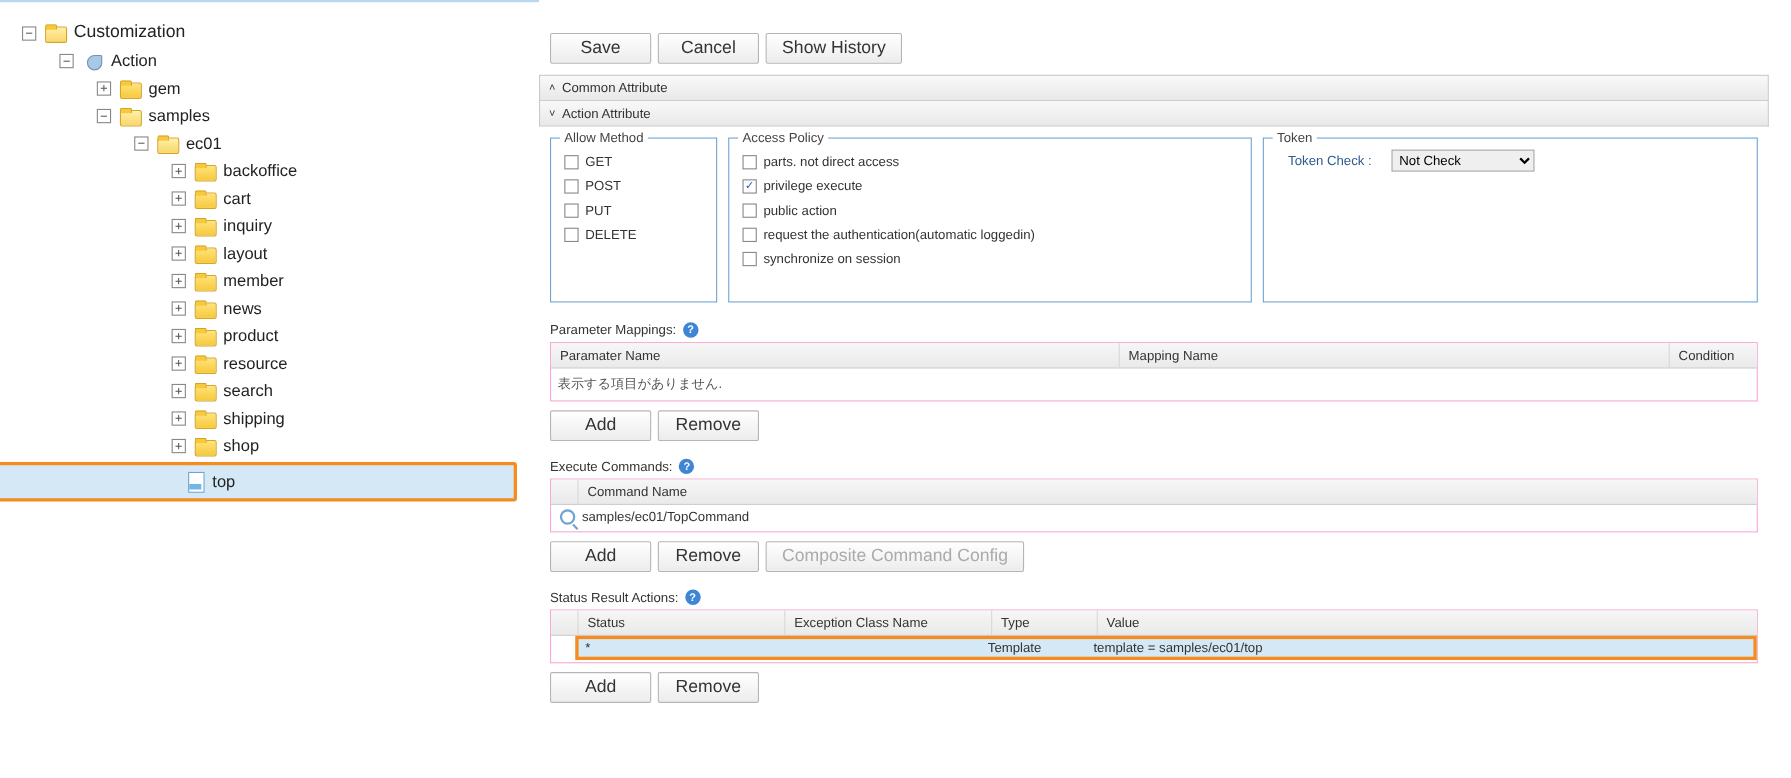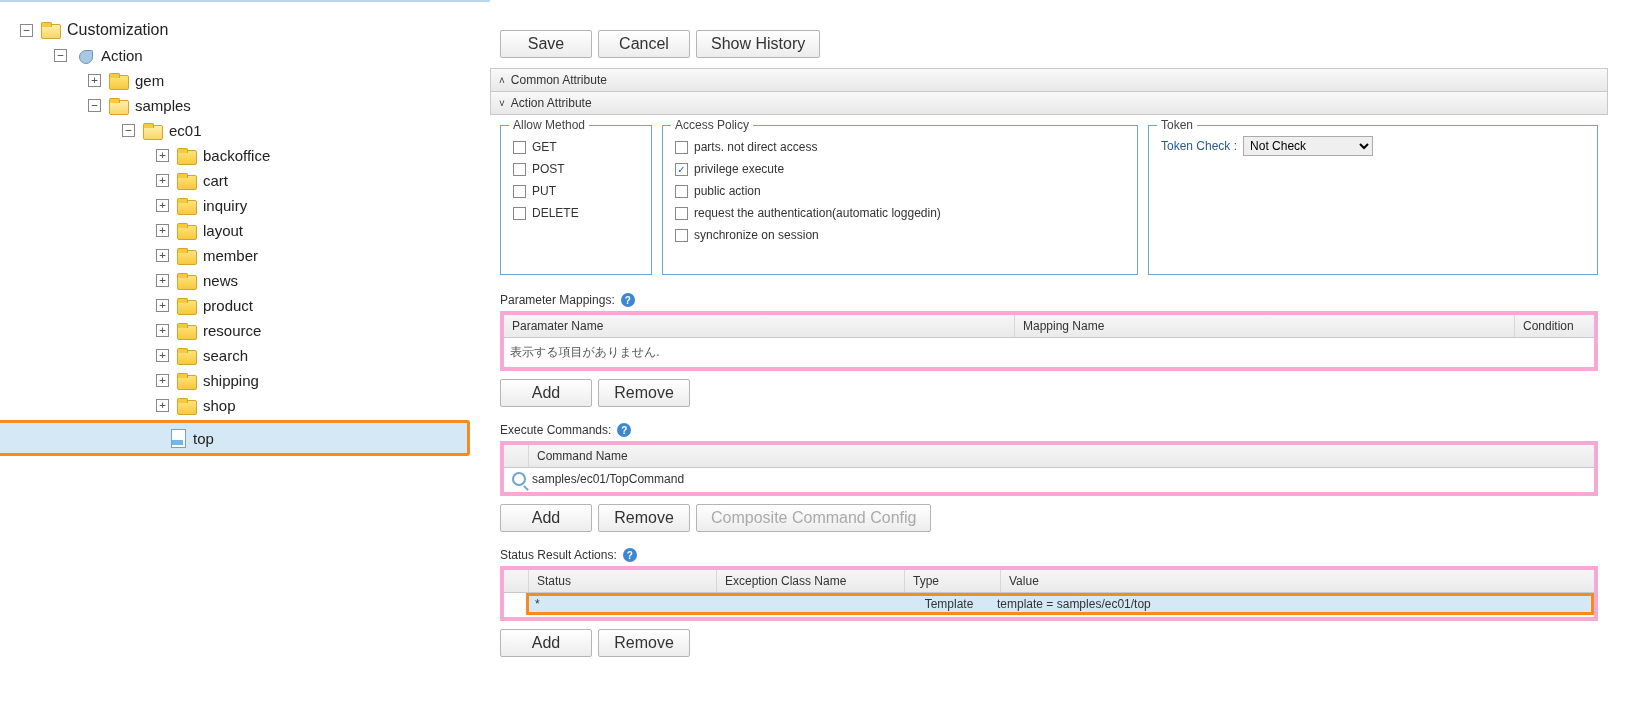--- a/index.html
+++ b/index.html
@@ -109,34 +109,34 @@
 }
 .allow-box { width: 152px; height: 150px; }
 .access-box { flex: 1; height: 150px; }
 .token-box { width: 450px; height: 150px; }
 .chk-line { display:flex; align-items:center; gap:6px; padding:4px 0; font-size:12px; color:#333;}
 .chk {
   width: 13px; height: 13px; border:1px solid #888; background:#fff;
   display:inline-flex; align-items:center; justify-content:center;
   font-size:10px; color:#1462b8;
 }
-.tok-row { display:flex; align-items:center; gap:6px; font-size:12px;}
+.tok-row { display:flex; align-items:center; gap:18px; font-size:12px;margin-left:10px;}
 .tok-row select {
   width: 130px; font-size:12px; padding:1px 2px;
   border:1px solid #aaa;
 }
 .sec-label { font-size:12px; color:#333; padding: 8px 10px 4px 10px; display:flex; align-items:center; gap:6px;}
 .help-ico {
   width:14px; height:14px; border-radius:50%;
   background:#3e86d4; color:#fff; font-size:10px;
   display:inline-flex; align-items:center; justify-content:center;
   font-weight:bold;
 }
 .grid {
-  border:4px solid #f9a8d4; margin: 0 10px;
+  border:1px solid #f9a8d4; margin: 0 10px;
 }
 .grid-head {
   display:flex; background: linear-gradient(#f6f6f6,#eaeaea);
   border-bottom:1px solid #c9c9c9;
 }
 .grid-head .col { padding:4px 8px; font-size:12px; border-left:1px solid #d7d7d7;}
 .grid-head .col:first-child { border-left:none;}
 .grid-body { min-height: 24px; }
 .grid-empty { text-align:left; padding:6px; font-size:12px; color:#555; }
 .grid-row { display:flex; padding:4px 8px; font-size:12px; align-items:center; }
@@ -158,21 +158,21 @@
 .status-grid .c4{flex:1;}
 .status-row {
   display:flex; align-items:center;
   background:#d5e8f6;
   border:3px solid #f68b1f;
   margin: 0 0 0 22px;
   padding:1px 6px;
   font-size:12px;
 }
 .status-row .c1b{width:366px;}
-.status-row .c3b{width:96px;text-align:center;}
+.status-row .c3b{width:96px;}
 .status-row .c4b{flex:1;}
 .status-wrap{ position:relative; }
 .status-wrap .mag-out{position:absolute;left:14px;top:6px;}
 .small-btn-row { display:flex; gap:6px; padding:8px 10px;}
 </style>
 </head>
 <body>
 
 <div class="left-tree">
   <div class="tree-node">

